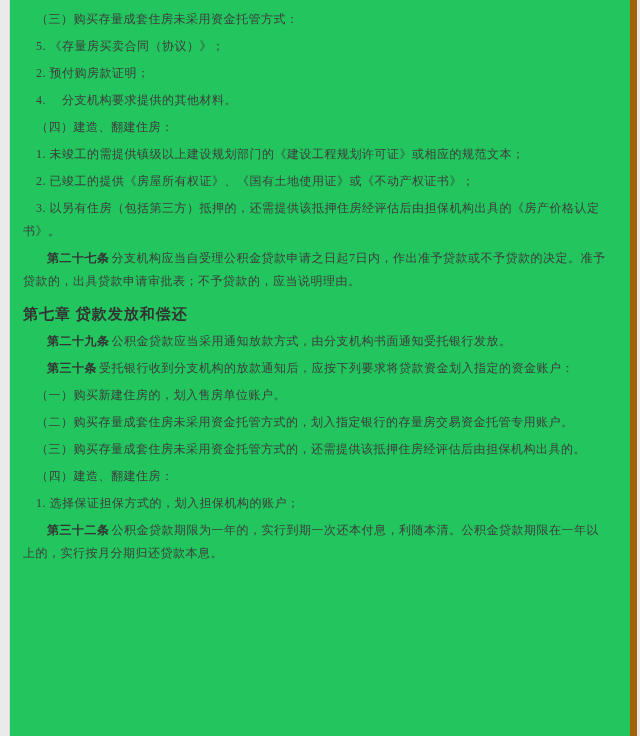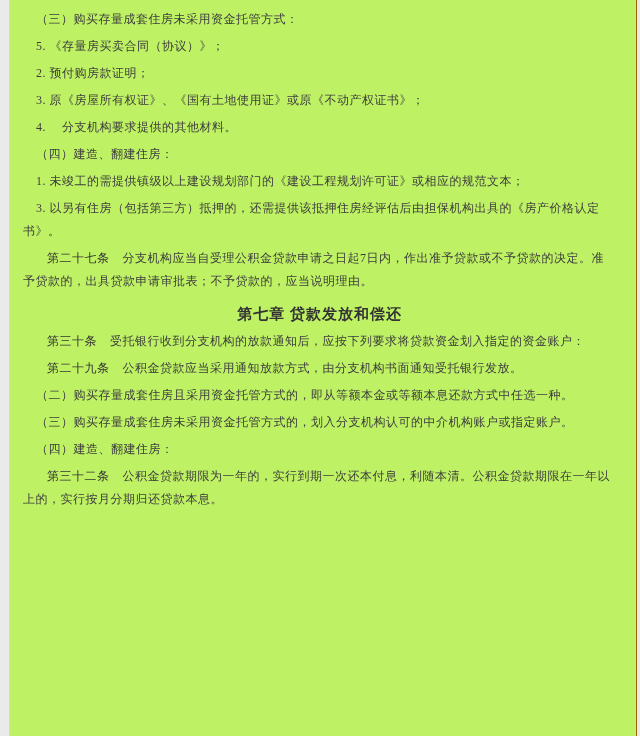--- a/index.html
+++ b/index.html
@@ -12,79 +12,81 @@
     overflow: hidden;
     background: #eaeaea;
     font-family: "Liberation Serif", "DejaVu Serif", serif;
   }
   .paper {
     position: absolute;
     top: 0;
     bottom: 0;
     left: 9px;
     right: 3px;
-    background: #bef264;
+    background: #22c55e;
     border-left: 1px solid #d8d8d8;
-    border-right: 1px solid #a16207;
+    border-right: 7px solid #a16207;
     box-sizing: border-box;
     padding: 4px 20px 0 13px;
     color: #3d3d3d;
     font-size: 12px;
     line-height: 23px;
     letter-spacing: 0.5px;
     overflow: hidden;
   }
   .paper p {
     margin: 4px 0;
   }
   p.paren  { text-indent: 13px; }
   p.num    { text-indent: 13px; }
   p.art    { text-indent: 24px; }
   p.indent { text-indent: 24px; }
   p.art b {
-    font-weight: normal;
+    font-weight: bold;
     color: #333333;
-    margin-right: 13px;
+    margin-right: 2px;
   }
   p.chapter {
-    text-align: center;
+    text-align: left;
     font-weight: bold;
     color: #333333;
     font-size: 15px;
     letter-spacing: 1px;
     margin: 10px 0 4px;
     text-indent: 0;
   }
 </style>
 </head>
 <body>
 
 <div class="paper">
   <p class="paren">（三）购买存量成套住房未采用资金托管方式：</p>
   <p class="num">5. 《存量房买卖合同（协议）》；</p>
   <p class="num">2. 预付购房款证明；</p>
-  <p class="num">3. 原《房屋所有权证》、《国有土地使用证》或原《不动产权证书》；</p>
   <p class="num">4.　 分支机构要求提供的其他材料。</p>
   <p class="paren">（四）建造、翻建住房：</p>
   <p class="num">1. 未竣工的需提供镇级以上建设规划部门的《建设工程规划许可证》或相应的规范文本；</p>
+  <p class="num">2. 已竣工的提供《房屋所有权证》、《国有土地使用证》或《不动产权证书》；</p>
   <p class="num">3. 以另有住房（包括第三方）抵押的，还需提供该抵押住房经评估后由担保机构出具的《房产价格认定书》。</p>
 
   <p class="art">
     <b>第二十七条</b><span>分支机构应当自受理公积金贷款申请之日起7日内，作出准予贷款或不予贷款的决定。准予贷款的，出具贷款申请审批表；不予贷款的，应当说明理由。</span>
   </p>
 
   <p class="chapter">第七章 贷款发放和偿还</p>
 
   <p class="art">
+    <b>第二十九条</b><span>公积金贷款应当采用通知放款方式，由分支机构书面通知受托银行发放。</span>
+  </p>
+  <p class="art">
     <b>第三十条</b><span>受托银行收到分支机构的放款通知后，应按下列要求将贷款资金划入指定的资金账户：</span>
   </p>
-  <p class="art">
-    <b>第二十九条</b><span>公积金贷款应当采用通知放款方式，由分支机构书面通知受托银行发放。</span>
-  </p>
 
-  <p class="paren">（二）购买存量成套住房且采用资金托管方式的，即从等额本金或等额本息还款方式中任选一种。</p>
-  <p class="paren">（三）购买存量成套住房未采用资金托管方式的，划入分支机构认可的中介机构账户或指定账户。</p>
+  <p class="paren">（一）购买新建住房的，划入售房单位账户。</p>
+  <p class="paren">（二）购买存量成套住房未采用资金托管方式的，划入指定银行的存量房交易资金托管专用账户。</p>
+  <p class="paren">（三）购买存量成套住房未采用资金托管方式的，还需提供该抵押住房经评估后由担保机构出具的。</p>
   <p class="paren">（四）建造、翻建住房：</p>
+  <p class="num">1. 选择保证担保方式的，划入担保机构的账户；</p>
 
   <p class="art">
     <b>第三十二条</b><span>公积金贷款期限为一年的，实行到期一次还本付息，利随本清。公积金贷款期限在一年以上的，实行按月分期归还贷款本息。</span>
   </p>
 </div>
 
 </body></html>

